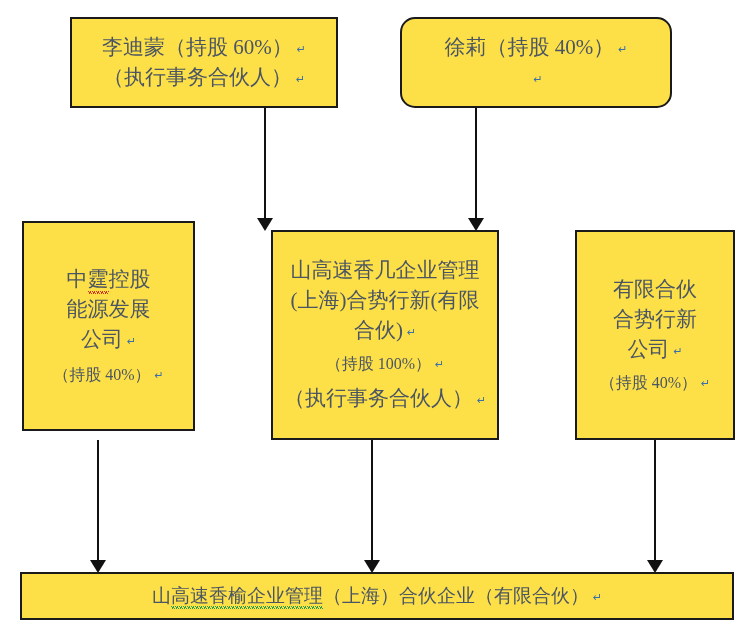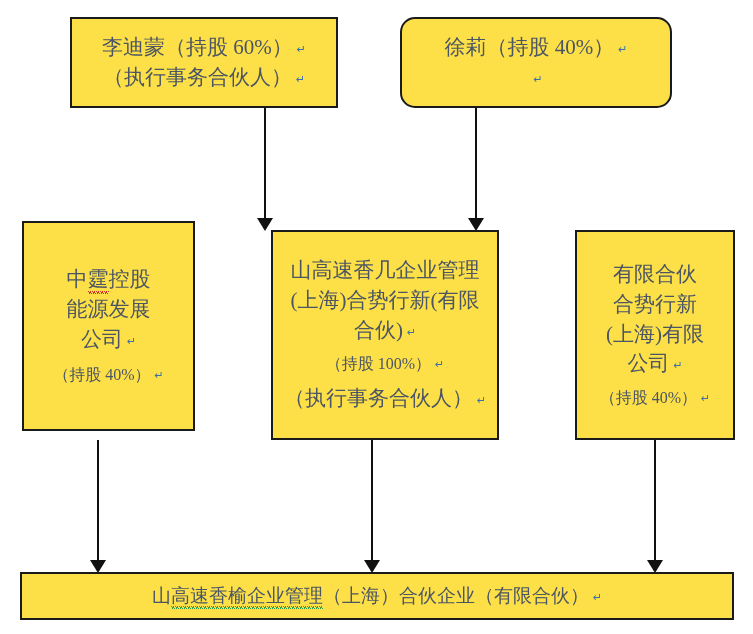--- a/index.html
+++ b/index.html
@@ -148,21 +148,20 @@
     <span class="tline big-line">山高速香几企业管理</span>
     <span class="tline big-line">(上海)合势行新(有限</span>
     <span class="tline big-line"><span>合伙)</span><span class="pilcrow">↵</span></span>
     <span class="tline small-line" style="margin-top:8px;"><span>（持股 100%）</span><span class="pilcrow">↵</span></span>
     <span class="tline big-line" style="margin-top:8px;"><span>（执行事务合伙人）</span><span class="pilcrow">↵</span></span>
   </div>
 
   <div class="node" id="node-heshixing">
     <span class="tline big-line">有限合伙</span>
     <span class="tline big-line">合势行新</span>
-    <span class="tline big-line">(上海)有限</span>
     <span class="tline big-line"><span>公司</span><span class="pilcrow">↵</span></span>
     <span class="tline small-line" style="margin-top:8px;"><span>（持股 40%）</span><span class="pilcrow">↵</span></span>
   </div>
 
   <div class="node" id="node-bottom">
     <span class="tline"><span>山</span><span class="squiggle-green">高速香榆企业管理</span><span>（上海）合伙企业（有限合伙）</span><span class="pilcrow">↵</span></span>
   </div>
 
 </div>
 

